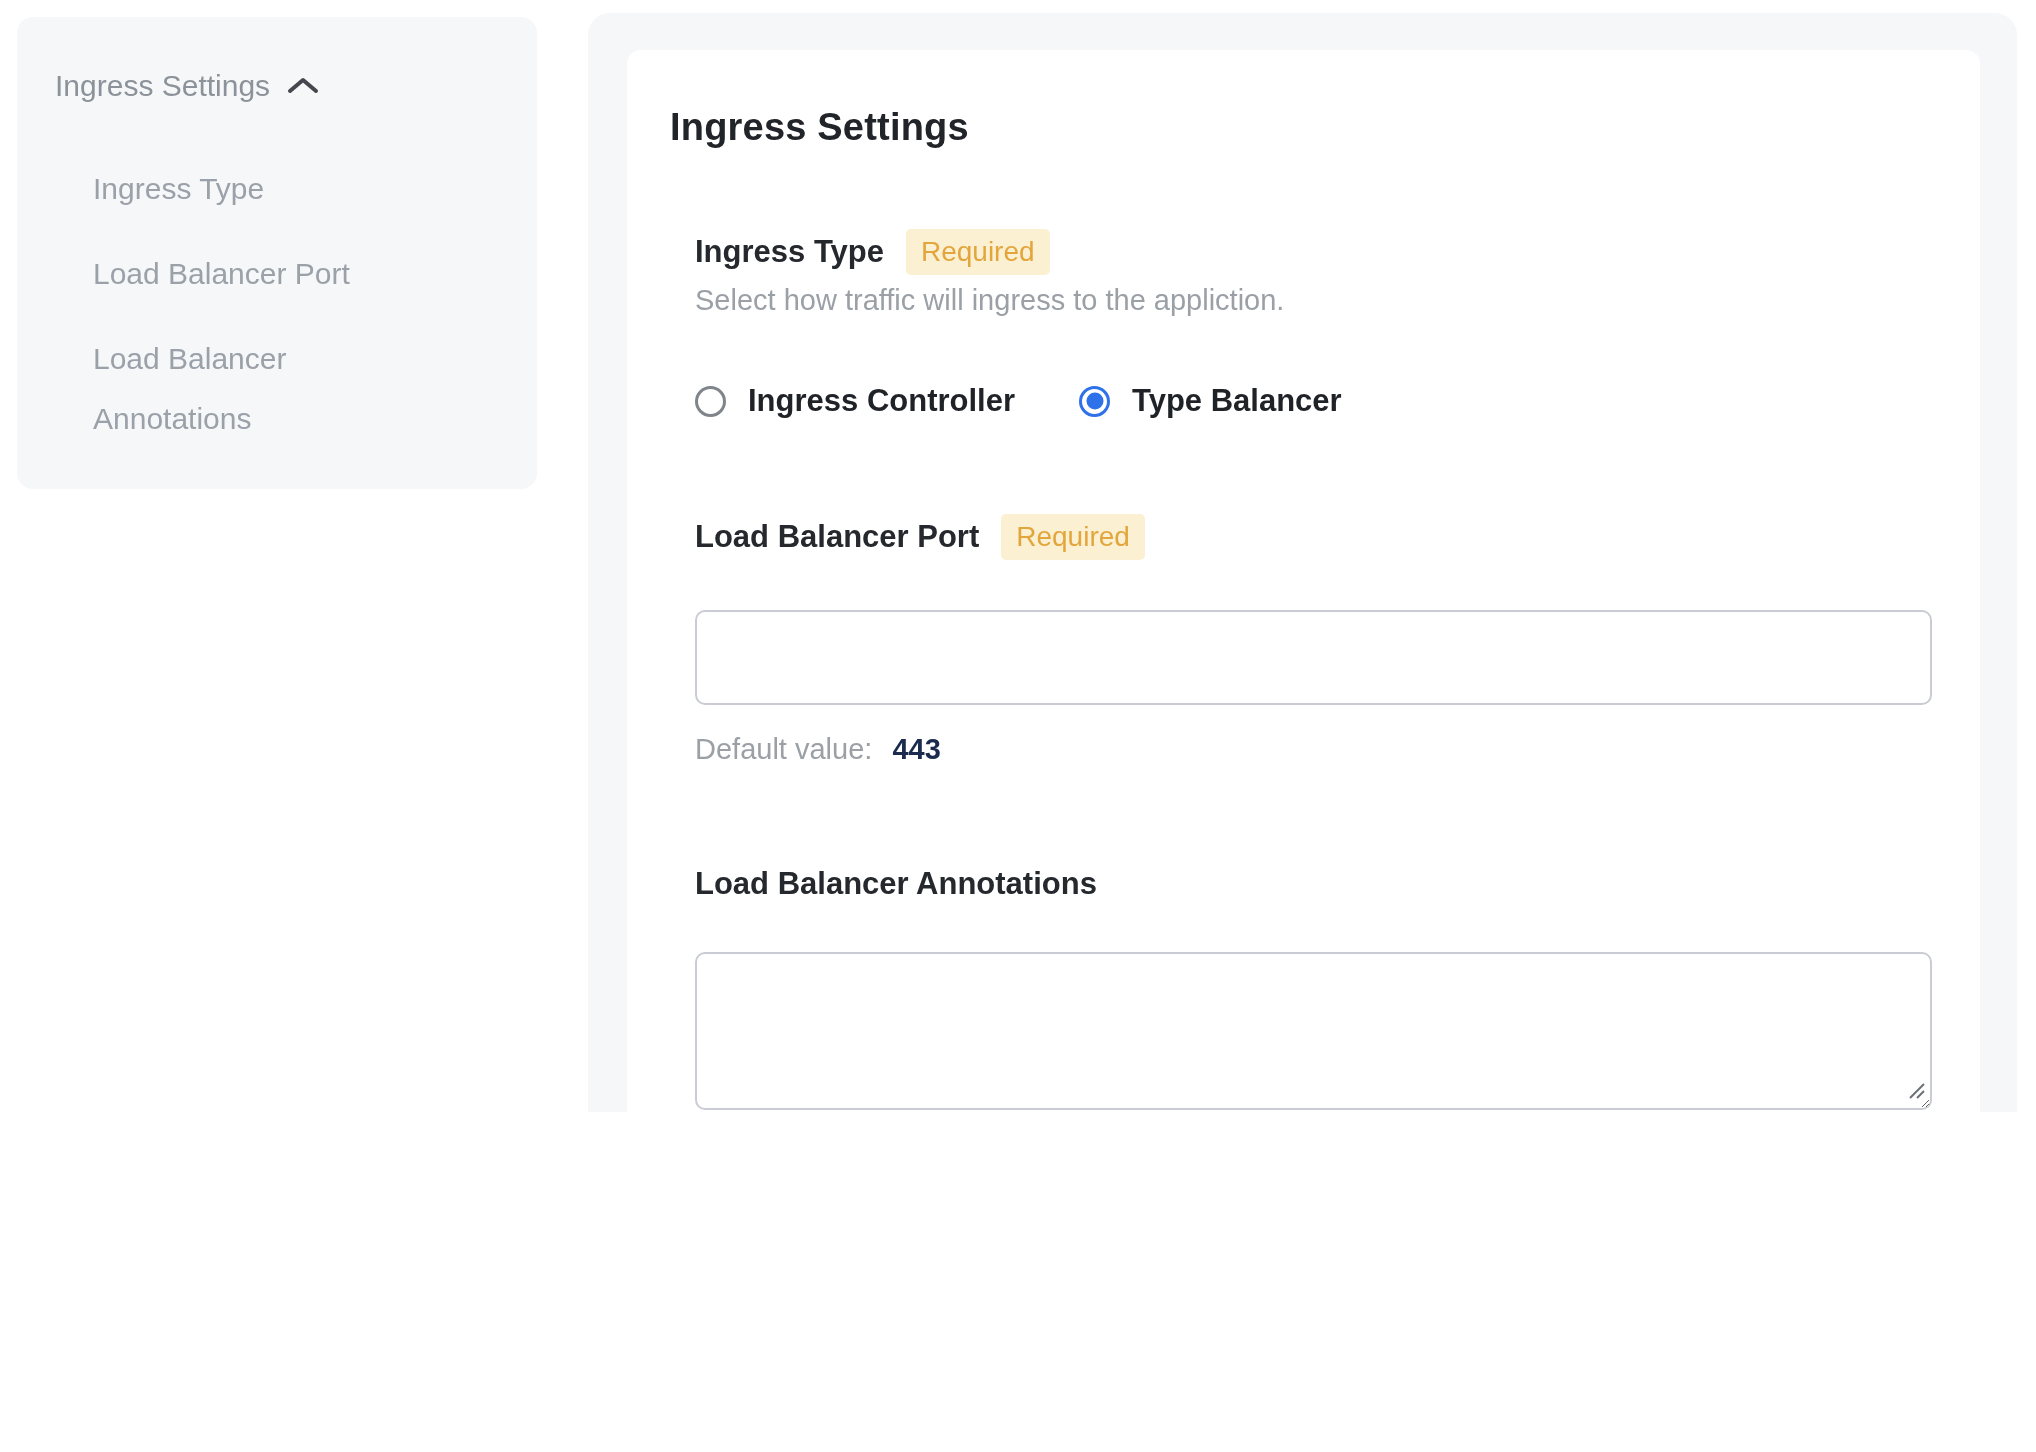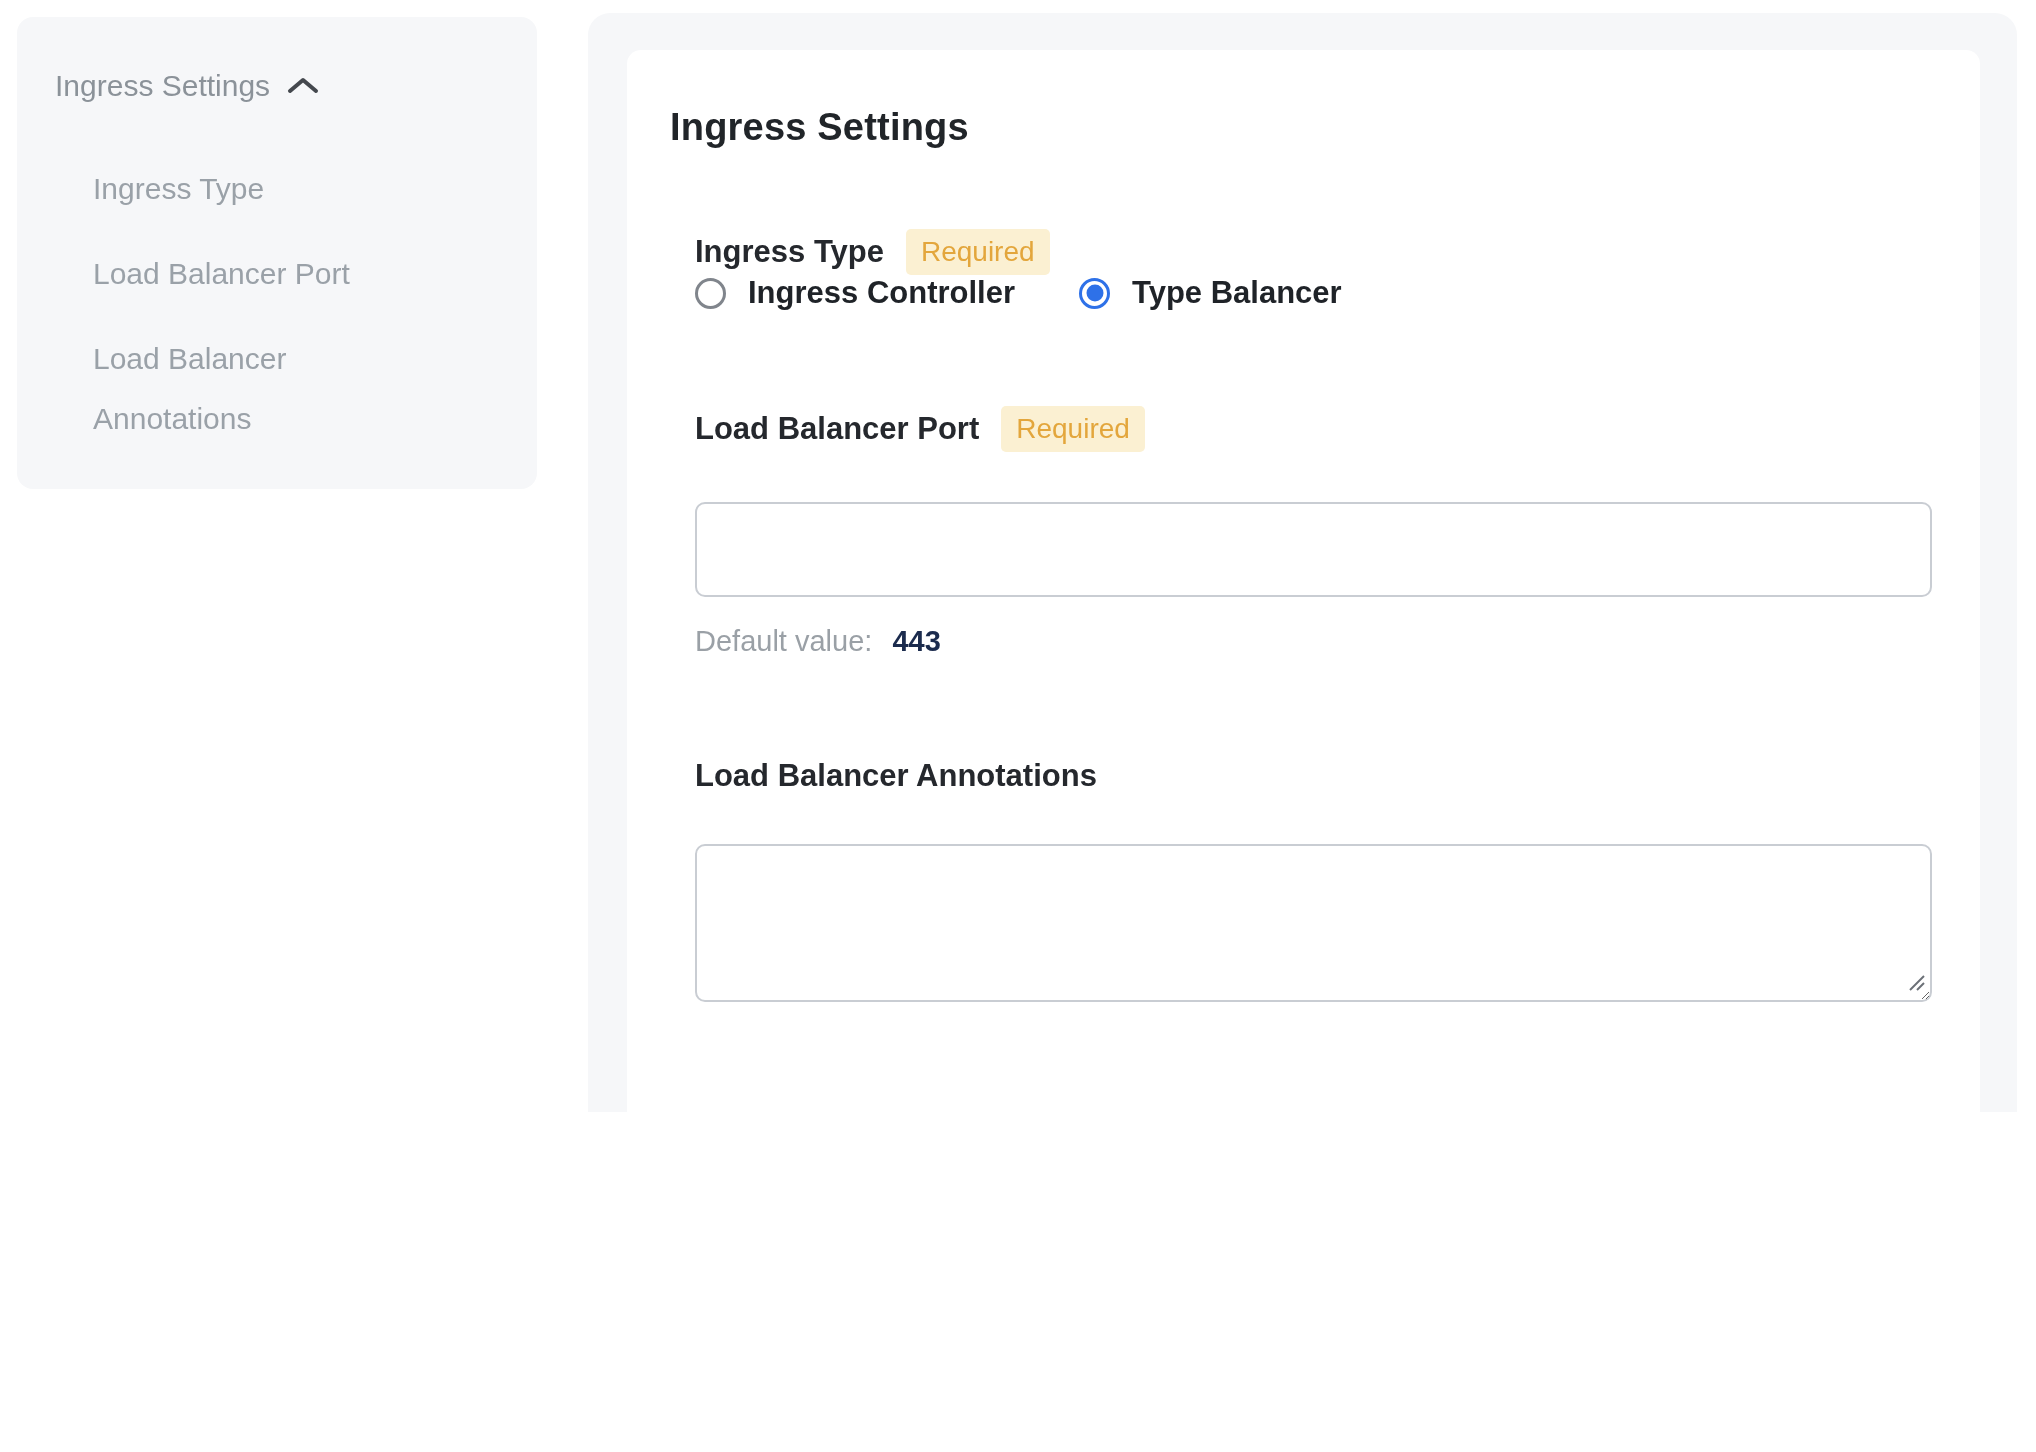--- a/index.html
+++ b/index.html
@@ -26,21 +26,21 @@
   .card-subtitle { margin-top:41px; font-size:29px; color:#9aa0a6; }
 
   .sections { margin-left:25px; }
   .field-title-row { display:flex; align-items:center; gap:22px; }
   .field-title { font-size:31px; font-weight:700; color:#25282d; }
   .badge { background:#fbf0d2; color:#e3a63c; font-size:28px; font-weight:500;
     padding:7px 15px; border-radius:5px; }
   .field-desc { margin-top:9px; font-size:29px; color:#9aa0a6; }
 
   .section-ingress-type { margin-top:80px; }
-  .radio-row { display:flex; align-items:center; gap:64px; }
+  .radio-row { margin-top:66px; display:flex; align-items:center; gap:64px; }
   .radio-option { display:flex; align-items:center; gap:22px; cursor:pointer; }
   .radio-circle { width:31px; height:31px; border-radius:50%; flex:0 0 auto;
     border:3px solid #80858c; background:#ffffff; position:relative; }
   .radio-option.selected .radio-circle { border-color:#2e71e8; }
   .radio-option.selected .radio-circle::after { content:""; position:absolute;
     left:50%; top:50%; width:17px; height:17px; border-radius:50%;
     background:#2e71e8; transform:translate(-50%,-50%); }
   .radio-label { font-size:31px; font-weight:600; color:#1f2328; }
 
   .section-lb-port { margin-top:95px; }
@@ -88,20 +88,21 @@
 
       <h1 class="card-title">Ingress Settings</h1>
 
       <div class="sections">
 
         <div class="section-ingress-type">
           <div class="field-title-row">
             <span class="field-title">Ingress Type</span>
             <span class="badge">Required</span>
           </div>
+          <div class="field-desc">Select how traffic will ingress to the appliction.</div>
 
           <div class="radio-row">
             <label class="radio-option">
               <span class="radio-circle"></span>
               <span class="radio-label">Ingress Controller</span>
             </label>
             <label class="radio-option selected">
               <span class="radio-circle"></span>
               <span class="radio-label">Type Balancer</span>
             </label>

